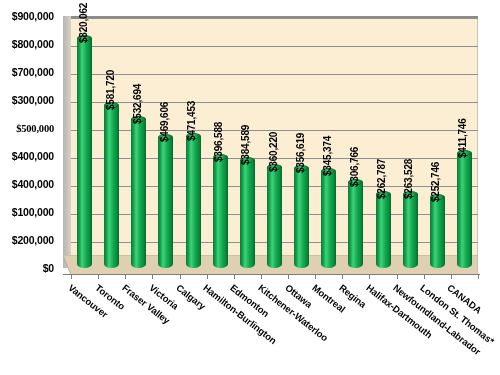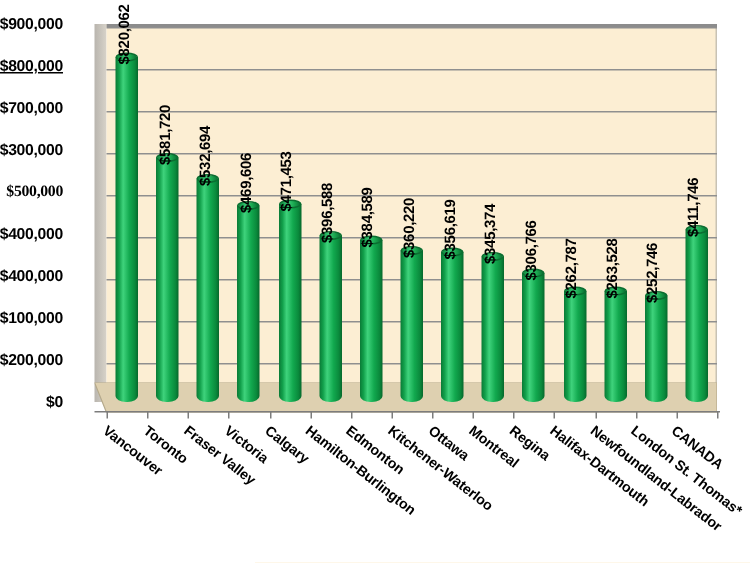--- a/index.html
+++ b/index.html
@@ -8,21 +8,21 @@
     background:#ffffff;
     font-family:"Liberation Sans", sans-serif;
     overflow:hidden;
     position:relative;
   }
   #chart-root{position:absolute;left:0;top:0;width:500px;height:375px;}
 
   
   .ylabels{position:absolute;left:0;top:0;width:62px;height:375px;}
   .ytick{
-    position:absolute;right:20px;
+    position:absolute;right:8px;
     font-size:10.5px;font-weight:bold;color:#000;
     text-align:center;white-space:nowrap;
     transform:translateY(-50%);
     letter-spacing:-0.2px;
   }
 
   
   .side-wall{
     position:absolute;
     left:63px;top:16px;width:8px;height:252px;
@@ -114,21 +114,21 @@
 
   <div class="ylabels">
       <div class="ytick" style="top: 268px;">$0</div>
       <div class="ytick" style="top: 240px;">$200,000</div>
       <div class="ytick" style="top: 212px;">$100,000</div>
       <div class="ytick" style="top: 184px;">$400,000</div>
       <div class="ytick" style="top: 156px;">$400,000</div>
       <div class="ytick" style="top: 128px; font-family: Liberation Serif, serif;">$500,000</div>
       <div class="ytick" style="top: 100px;">$300,000</div>
       <div class="ytick" style="top: 72px;">$700,000</div>
-      <div class="ytick" style="top: 44px; text-decoration: underline;">$800,000</div>
+      <div class="ytick" style="top: 44px;">$800,000</div>
       <div class="ytick" style="top: 16px;">$900,000</div>
     </div>
 
   <div class="side-wall"></div>
 
   <div class="plot">
     <div class="plot-right-edge"></div>
   <div class="gridline" style="top: 224px; background: rgb(143, 143, 143);"></div>
       <div class="gridline" style="top: 196px; background: rgb(143, 143, 143);"></div>
       <div class="gridline" style="top: 168px; background: rgb(143, 143, 143);"></div>

